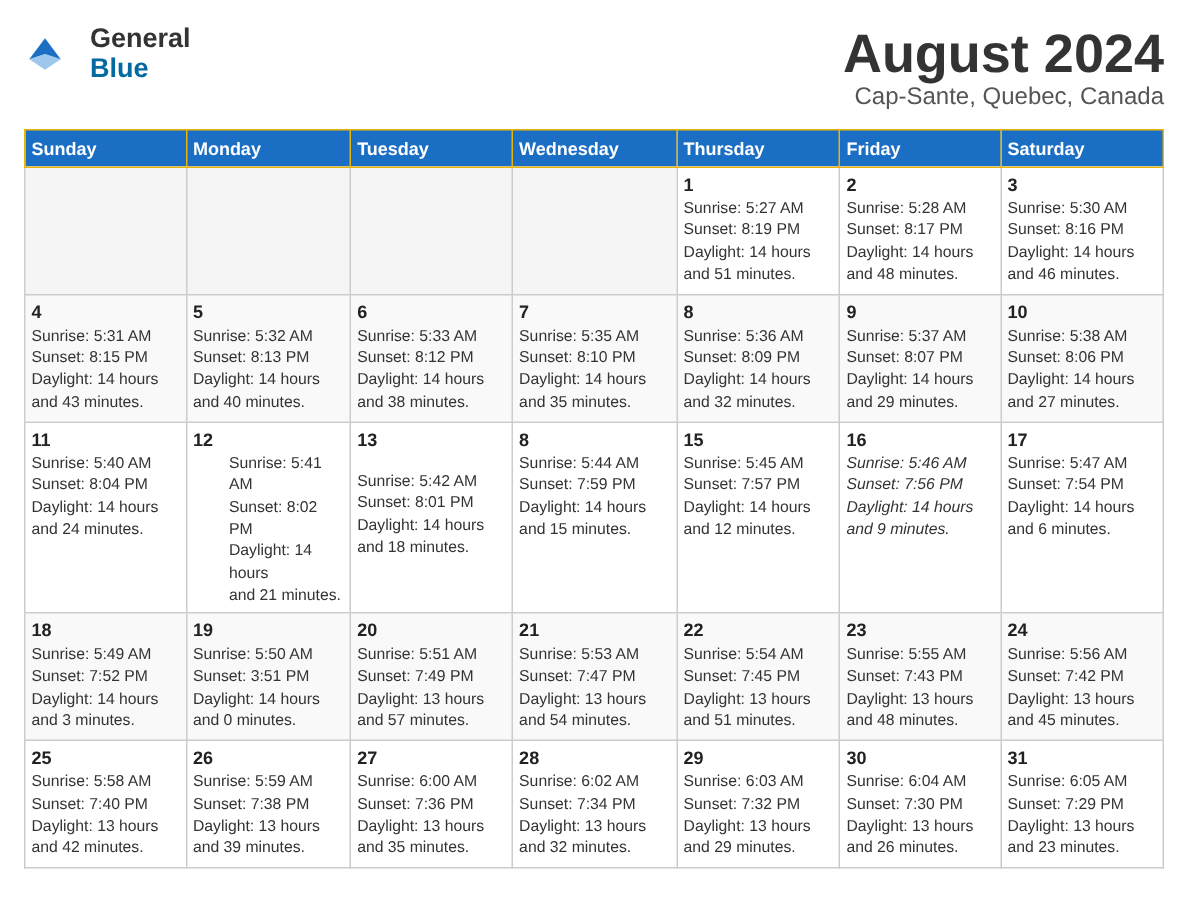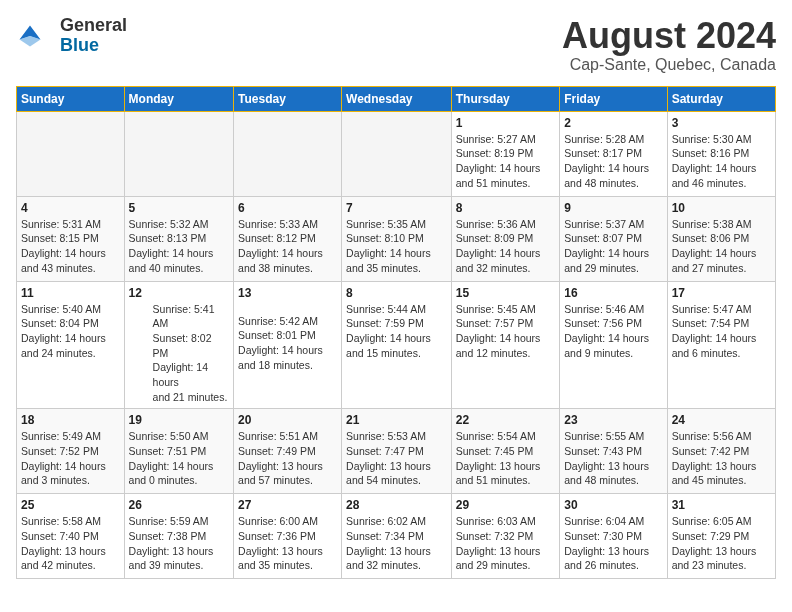--- a/index.html
+++ b/index.html
@@ -232,21 +232,21 @@
         </td>
         <td>
           <div class="day-num">15</div>
           <div class="day-info" style="white-space: pre-line;">Sunrise: 5:45 AM
 Sunset: 7:57 PM
 Daylight: 14 hours
 and 12 minutes.</div>
         </td>
         <td>
           <div class="day-num">16</div>
-          <div class="day-info" style="white-space: pre-line;">Sunrise: 5:46 AM
+          <div class="day-info" style="white-space: pre-line; font-style: italic;">Sunrise: 5:46 AM
 Sunset: 7:56 PM
 Daylight: 14 hours
 and 9 minutes.</div>
         </td>
         <td>
           <div class="day-num">17</div>
           <div class="day-info" style="white-space: pre-line;">Sunrise: 5:47 AM
 Sunset: 7:54 PM
 Daylight: 14 hours
 and 6 minutes.</div>
@@ -256,21 +256,21 @@
         <td>
           <div class="day-num">18</div>
           <div class="day-info" style="white-space: pre-line;">Sunrise: 5:49 AM
 Sunset: 7:52 PM
 Daylight: 14 hours
 and 3 minutes.</div>
         </td>
         <td>
           <div class="day-num">19</div>
           <div class="day-info" style="white-space: pre-line;">Sunrise: 5:50 AM
-Sunset: 7:51 PM
+Sunset: 3:51 PM
 Daylight: 14 hours
 and 0 minutes.</div>
         </td>
         <td>
           <div class="day-num">20</div>
           <div class="day-info" style="white-space: pre-line;">Sunrise: 5:51 AM
 Sunset: 7:49 PM
 Daylight: 13 hours
 and 57 minutes.</div>
         </td>

